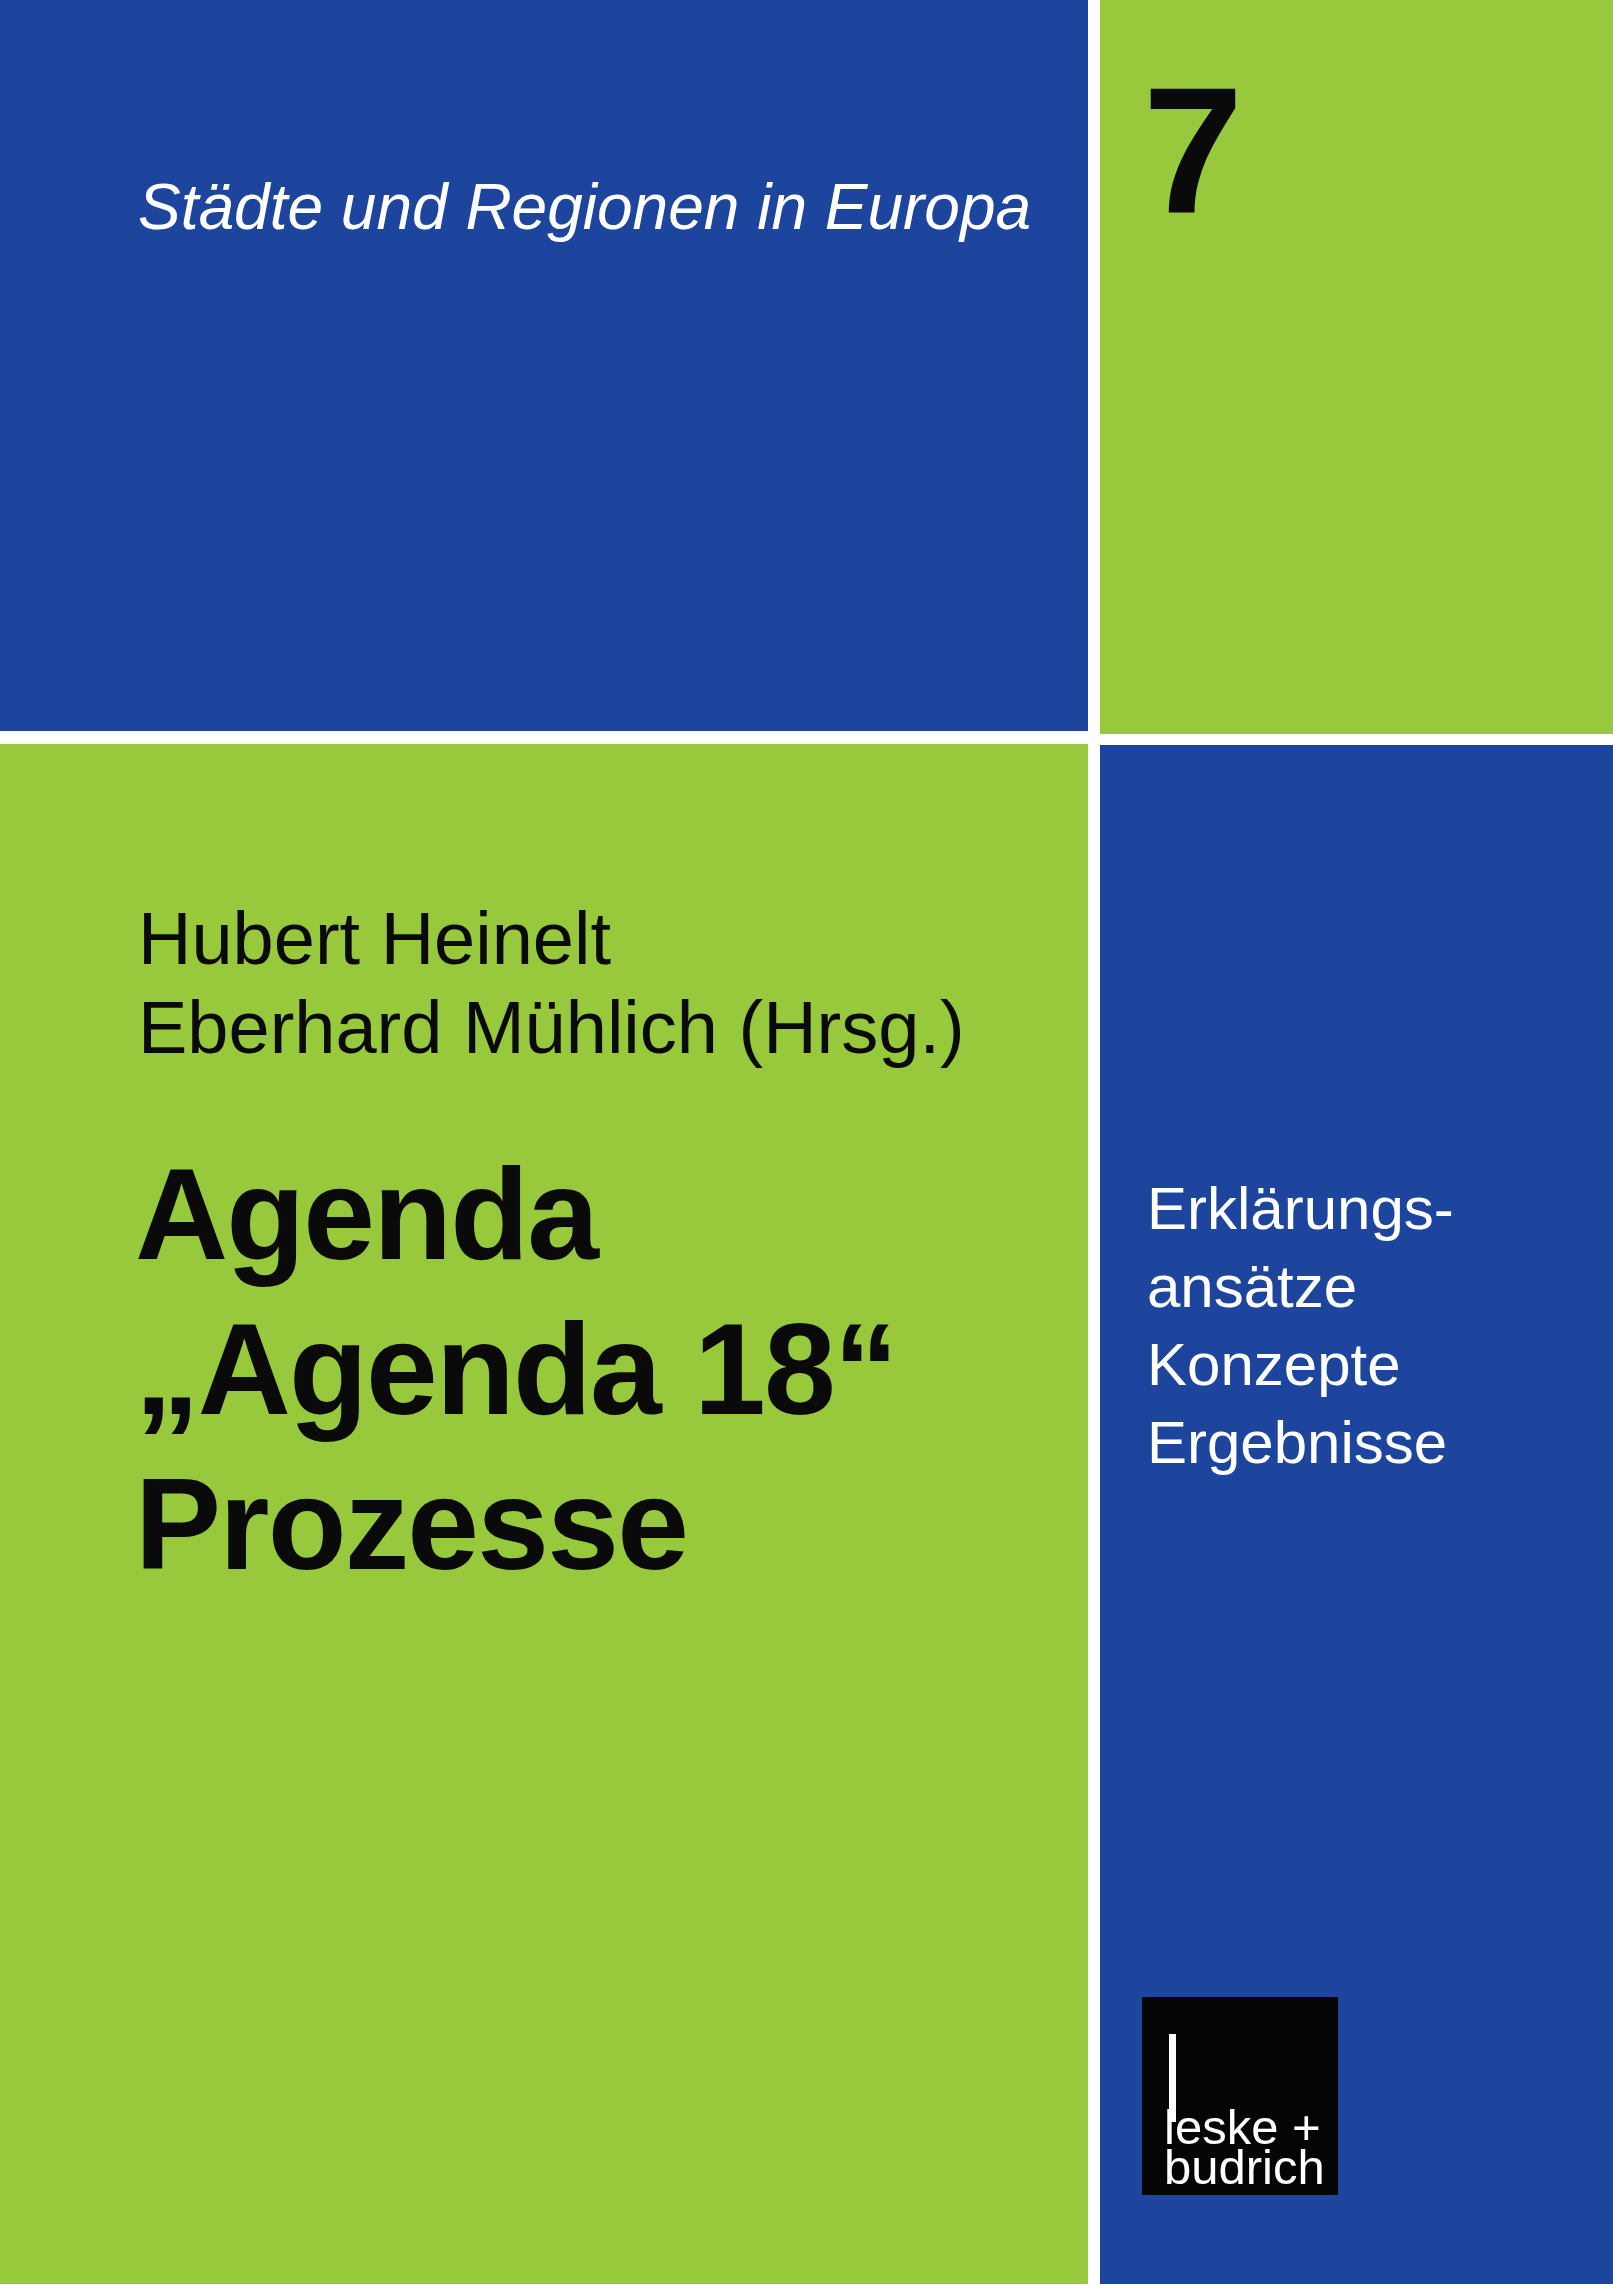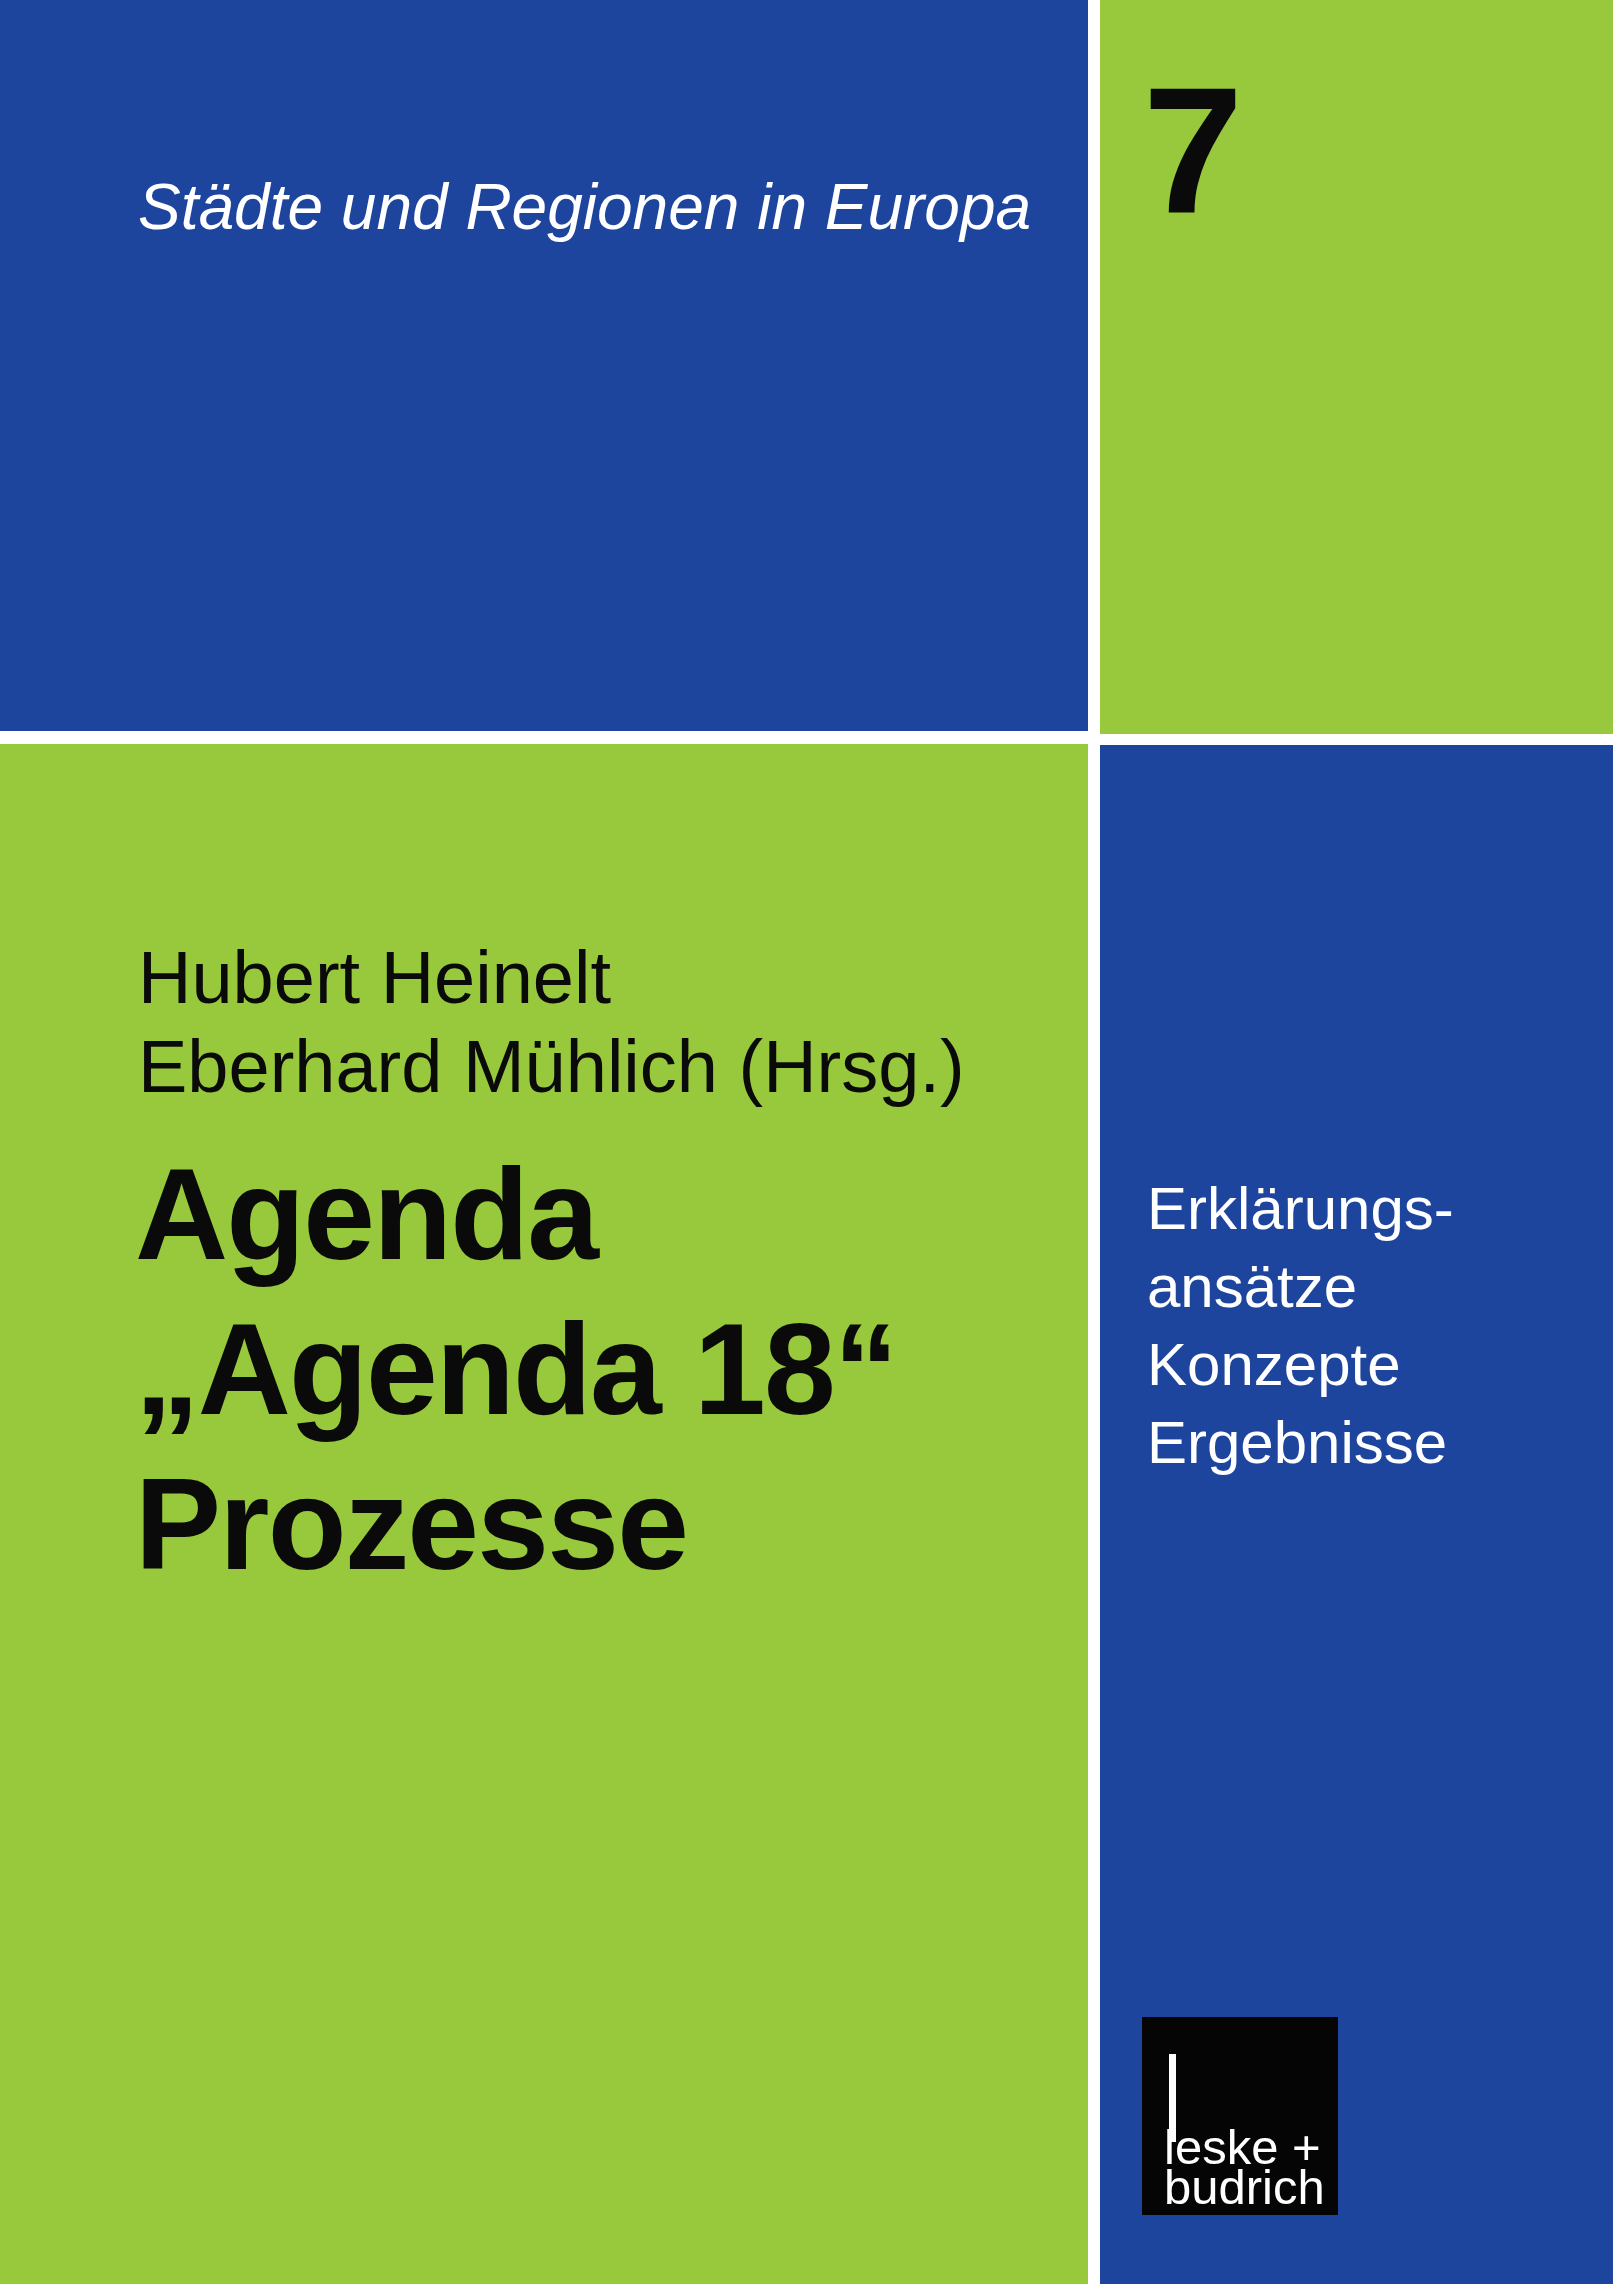--- a/index.html
+++ b/index.html
@@ -110,38 +110,38 @@
 <div class="block block-top-right" style="background-color: rgb(152, 201, 60);"></div>
 
 <div class="block block-bottom-left" style="background-color: rgb(152, 201, 60);"></div>
 
 <div class="block block-bottom-right" style="background-color: rgb(30, 69, 158);"></div>
 
 <div class="series-title" style="color: rgb(255, 255, 255);">Städte und Regionen in Europa</div>
 
 <div class="volume-number" style="color: rgb(10, 10, 10);">7</div>
 
-<div class="authors" style="color: rgb(10, 10, 10); margin-top: 39px;">
+<div class="authors" style="color: rgb(10, 10, 10);">
   <div>Hubert Heinelt</div>
   <div>Eberhard Mühlich (Hrsg.)</div>
 </div>
 
 <div class="book-title" style="color: rgb(10, 10, 10);">
   <div>Agenda</div>
   <div>„Agenda 18“</div>
   <div>Prozesse</div>
 </div>
 
 <div class="subtitle" style="color: rgb(255, 255, 255);">
   <div>Erklärungs-</div>
   <div>ansätze</div>
   <div>Konzepte</div>
   <div>Ergebnisse</div>
 </div>
 
-<div class="publisher-logo" style="background-color: rgb(5, 5, 5); margin-top: 20px;">
+<div class="publisher-logo" style="background-color: rgb(5, 5, 5);">
   <div class="logo-ascender" style="background-color: rgb(255, 255, 255);"></div>
   <div class="logo-line logo-line-1" style="color: rgb(255, 255, 255);">leske +</div>
   <div class="logo-line logo-line-2" style="color: rgb(255, 255, 255); text-align: right;">budrich</div>
 </div>
 
 <div class="bottom-edge-strip" style="background-color: rgb(255, 255, 255);"></div>
 
 
 </body></html>

